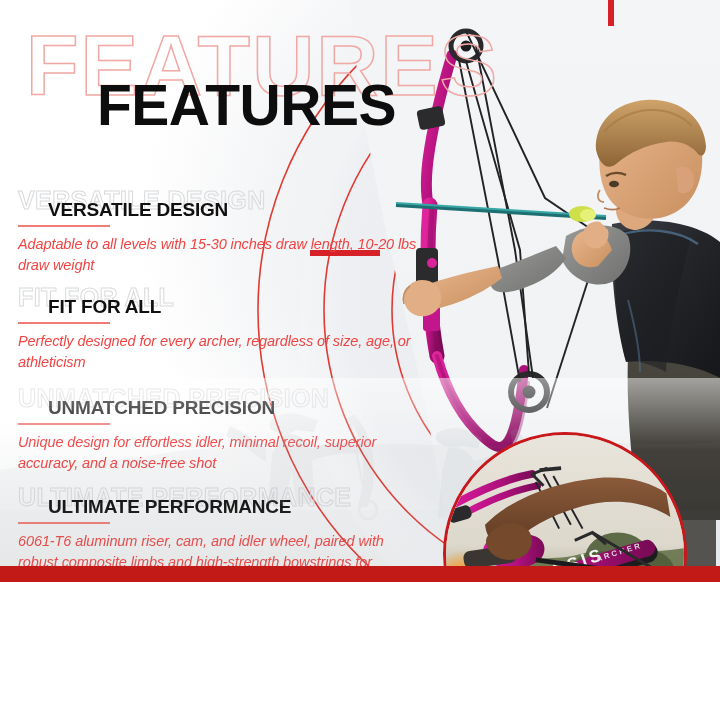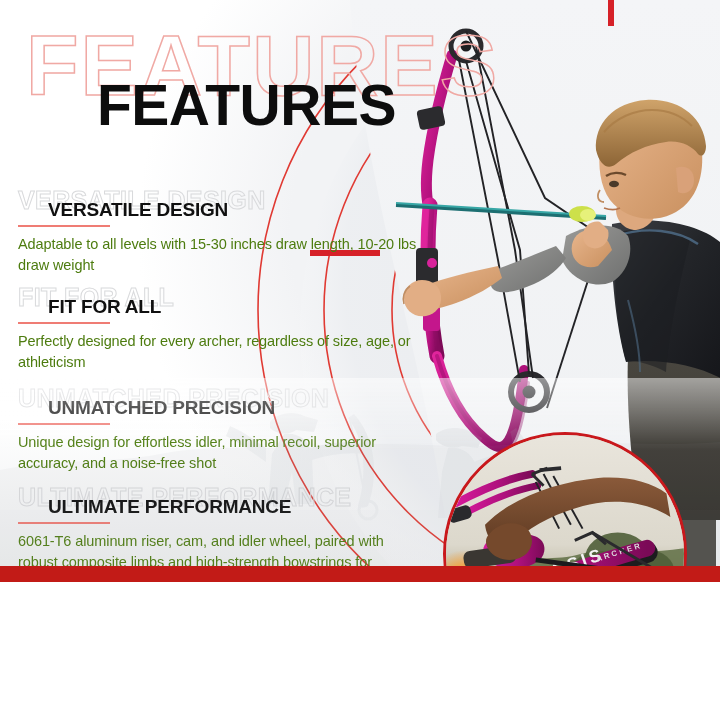--- a/index.html
+++ b/index.html
@@ -48,21 +48,21 @@
     white-space:nowrap;pointer-events:none;
   }
   .f-head{
     position:relative;margin:0 0 0 48px;
     font-size:19px;font-weight:700;letter-spacing:-0.2px;line-height:1.1;
     color:#101010;white-space:nowrap;
   }
   .f-rule{position:absolute;left:18px;top:25px;width:92px;height:2px;background:#ef7c74;}
   .f-body{
     position:absolute;left:18px;top:34px;width:400px;
-    font-size:14.5px;line-height:1.45;color:#4d7c0f;
+    font-size:14.5px;font-style:italic;line-height:1.45;color:#ef4444;
     letter-spacing:-0.1px;
   }
 
   
   .tick-h{position:absolute;left:310px;top:250px;width:70px;height:6px;background:#d62128;}
   .tick-v{position:absolute;left:608px;top:0px;width:6px;height:26px;background:#d62128;}
 
   
   .inset{
     position:absolute;left:443px;top:432px;width:244px;height:244px;

